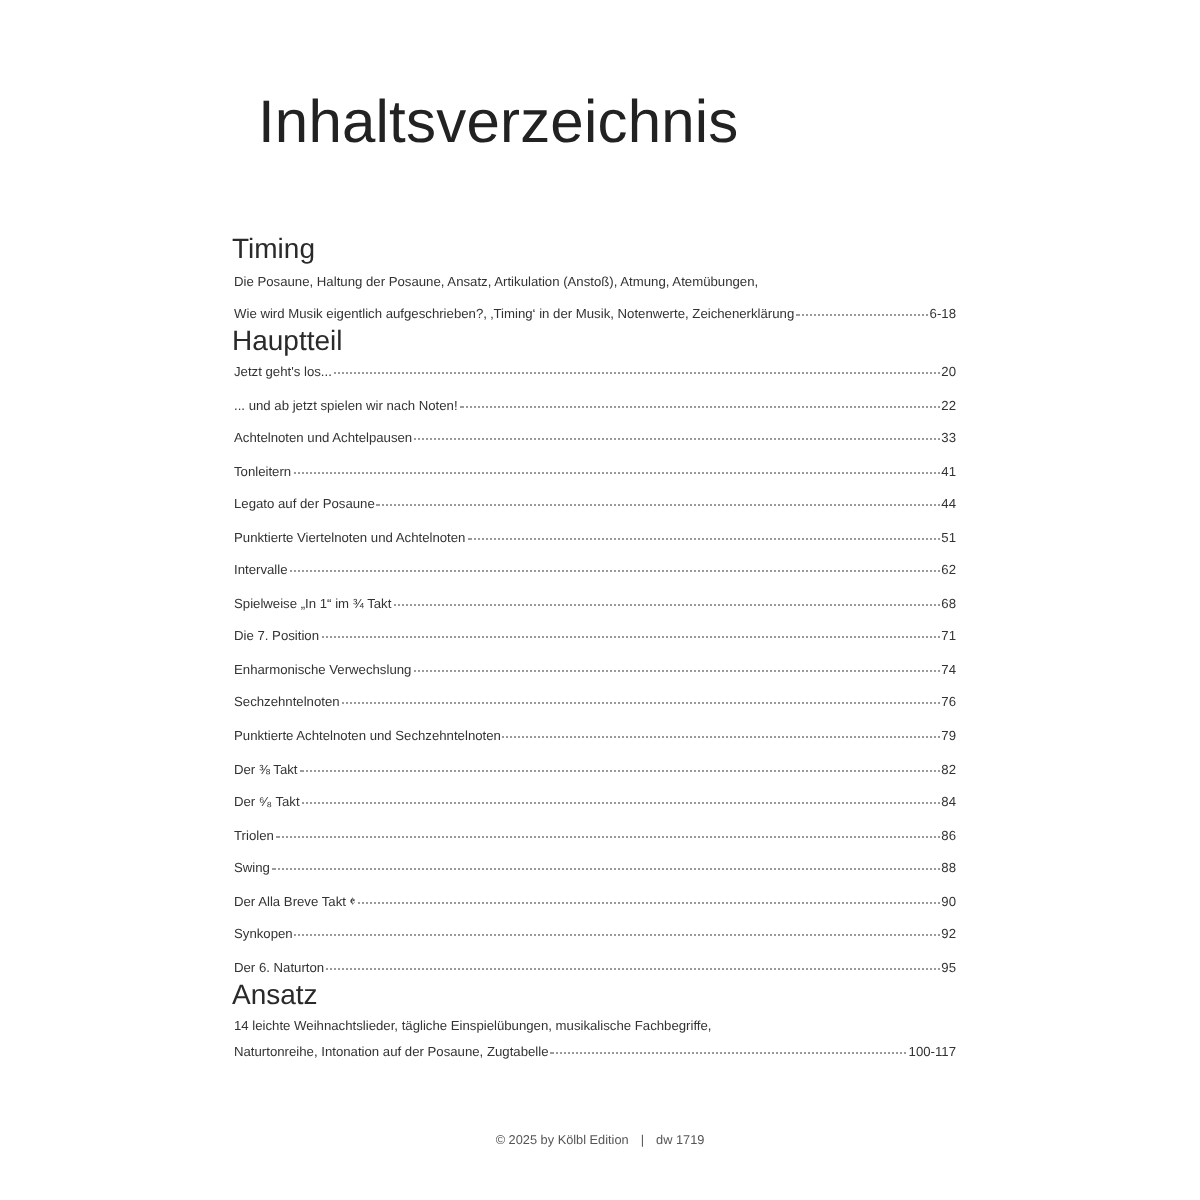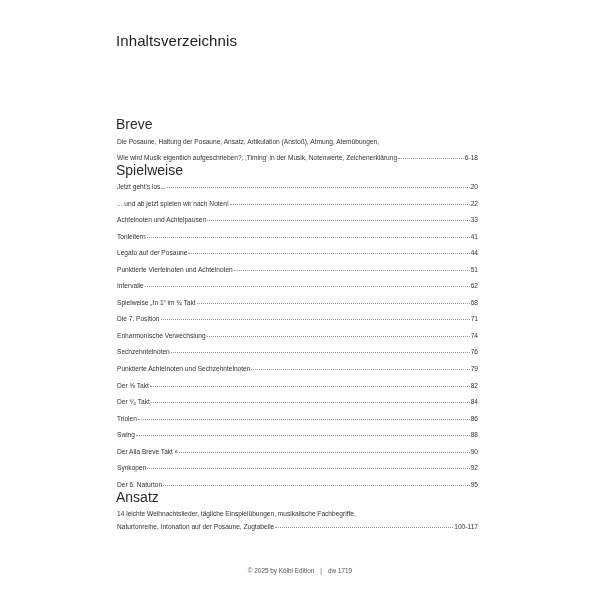--- a/index.html
+++ b/index.html
@@ -1,22 +1,22 @@
 <!DOCTYPE html>
 <html><head>
 <meta charset="utf-8">
 <style>
   html, body { margin:0; padding:0; }
   body {
     width:600px; height:600px; background:#ffffff; position:relative; overflow:hidden;
     font-family: "Liberation Sans", "DejaVu Sans", sans-serif; color:#2a2a2a;
   }
   .page-title {
-    position:absolute; left:116px; top:32px; font-size:15px; font-weight:normal; color:#222;
-    letter-spacing:0.1px; margin:0;
+    position:absolute; left:116px; top:32px; font-size:30px; font-weight:normal; color:#222;
+    letter-spacing:0.1px; margin:13px;
   }
   .section-title {
     position:absolute; left:116px; font-size:14px; color:#2a2a2a; margin:0; font-weight:normal;
   }
   .intro-line, .anhang-line {
     position:absolute; left:117px; width:361px; font-size:6.6px; color:#333; white-space:nowrap;
   }
   .toc-list { position:absolute; left:117px; top:183px; width:361px; margin:0; padding:0; list-style:none; }
   .toc-row {
     display:flex; align-items:baseline; height:16.55px; font-size:6.6px; color:#333;
@@ -30,29 +30,29 @@
   .footer {
     position:absolute; left:0; width:600px; top:567px; text-align:center; font-size:6.4px; color:#555;
   }
   .footer .sep { margin:0 6px; }
 </style>
 </head>
 <body>
 
 <h1 class="page-title">Inhaltsverzeichnis</h1>
 
-<h2 class="section-title" style="top:116px;">Breve</h2>
+<h2 class="section-title" style="top:116px;">Timing</h2>
 <div class="intro-line" style="top:138px;">Die Posaune, Haltung der Posaune, Ansatz, Artikulation (Anstoß), Atmung, Atemübungen,</div>
 <div class="intro-line flexline" style="top:154px;">
   <span class="toc-label">Wie wird Musik eigentlich aufgeschrieben?, ‚Timing‘ in der Musik, Notenwerte, Zeichenerklärung</span>
   <span class="leader"></span>
   <span class="toc-page">6-18</span>
 </div>
 
-<h2 class="section-title" style="top:162px;">Spielweise</h2>
+<h2 class="section-title" style="top:162px;">Hauptteil</h2>
 <ul class="toc-list" id="toc-list">
     <li class="toc-row">
       <span class="toc-label">Jetzt geht's los...</span>
       <span class="leader"></span>
       <span class="toc-page">20</span>
     </li>
     <li class="toc-row">
       <span class="toc-label">... und ab jetzt spielen wir nach Noten!</span>
       <span class="leader"></span>
       <span class="toc-page">22</span>

